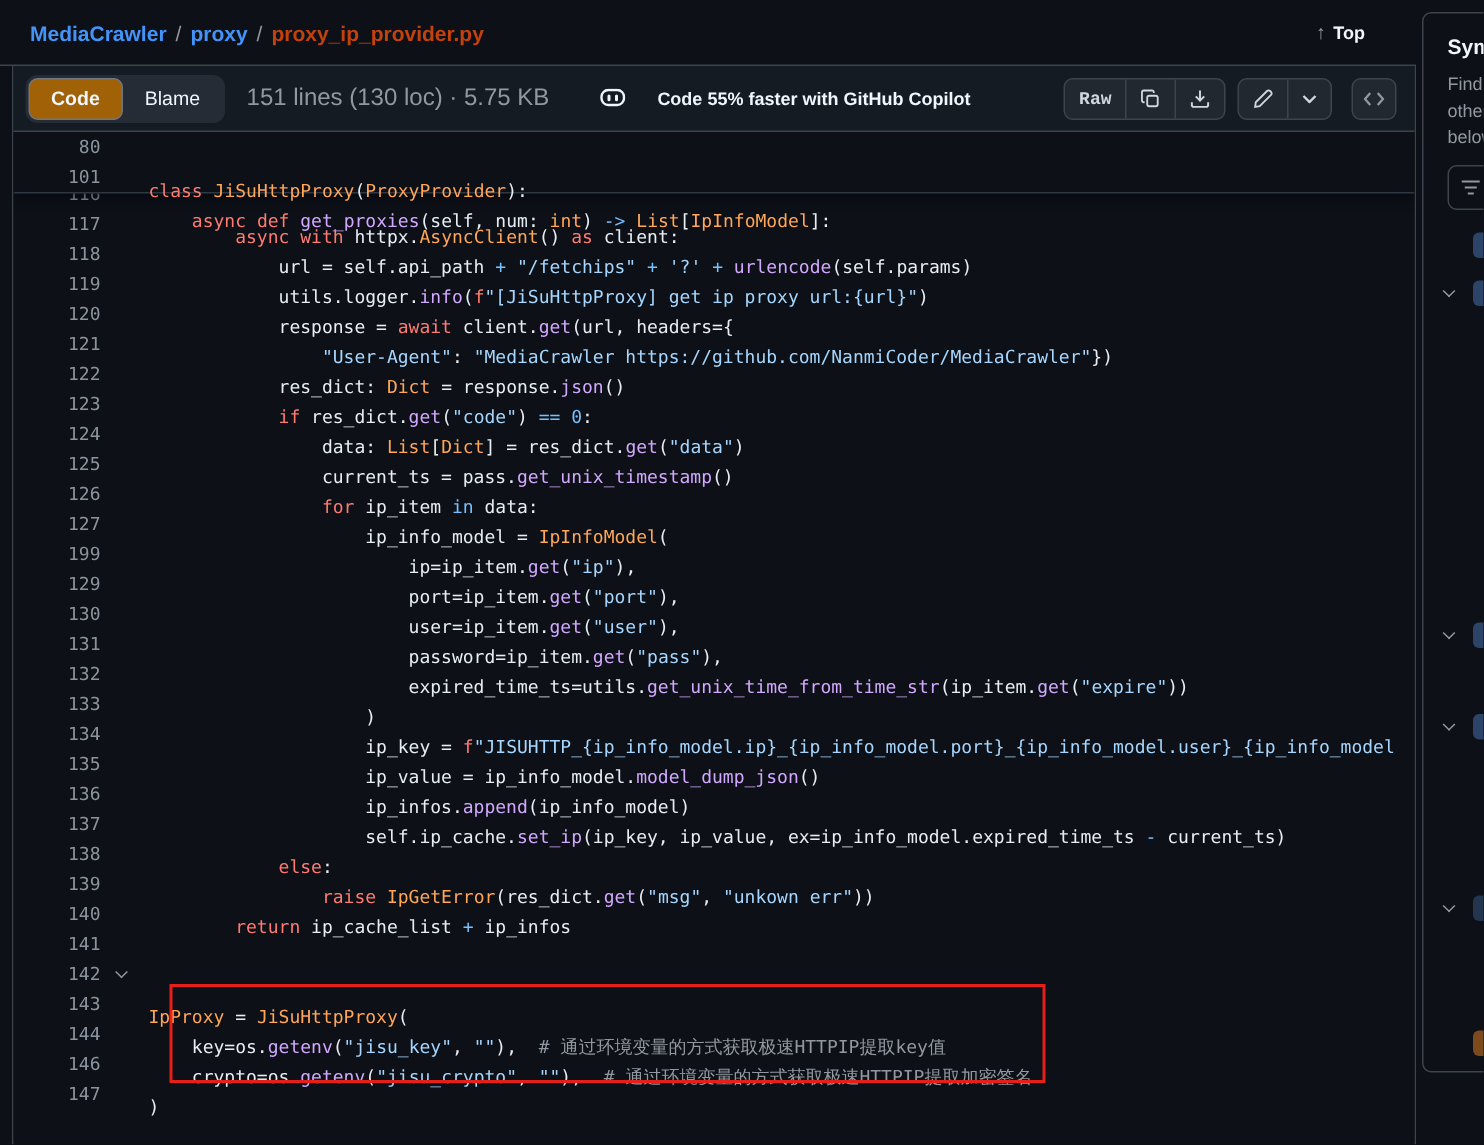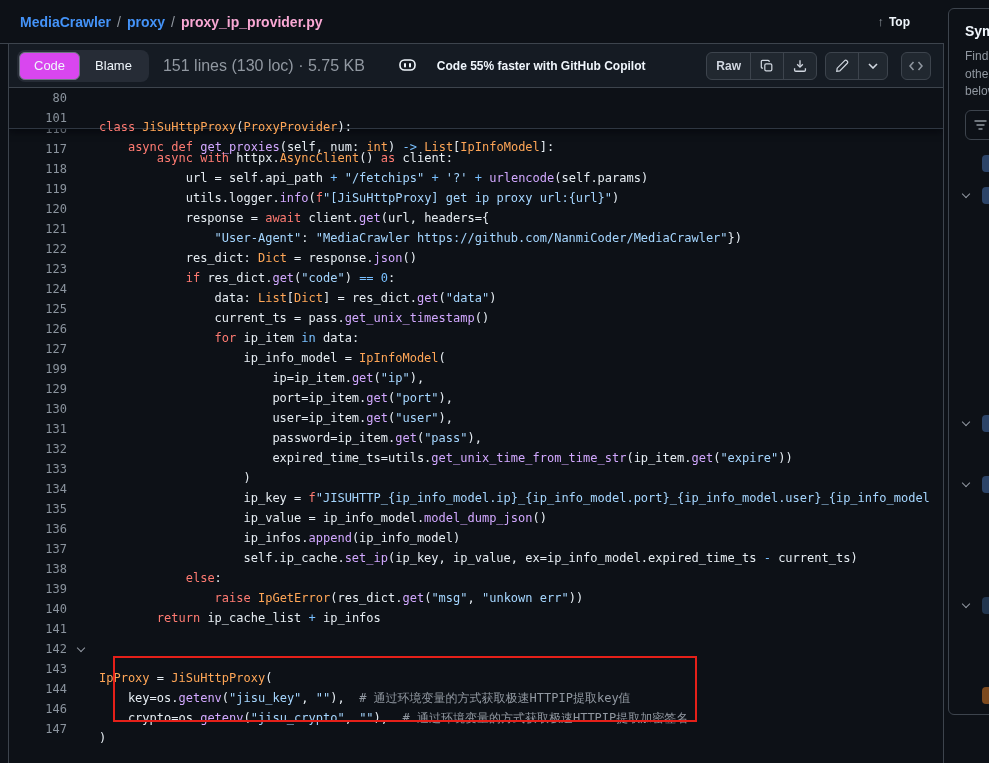--- a/index.html
+++ b/index.html
@@ -12,21 +12,21 @@
   }
   
   .crumbbar {
     position:absolute; left:0; top:0; width:944px; height:44px;
     display:flex; align-items:center; padding:0 34px 0 20px;
     border-bottom:1px solid #3d444d; background:#0d1117;
     font-size:14px;
   }
   .crumb-link { color:#4493f8; text-decoration:none; cursor:pointer; font-weight:600; }
   .crumb-sep { color:#9198a1; padding:0 6px; }
-  .crumb-file { color:#f9a8d4; font-weight:700; }
+  .crumb-file { color:#c2410c; font-weight:700; }
   .top-link { margin-left:auto; display:flex; align-items:center; gap:5px;
     color:#f0f6fc; font-size:12px; font-weight:600; cursor:pointer; }
   .top-arrow { color:#9198a1; font-size:13px; }
 
   
   .code-view {
     position:absolute; left:8px; top:44px; width:936px; height:719px;
     border-left:1px solid #3d444d; border-right:1px solid #3d444d;
     background:#0d1117;
   }
@@ -35,30 +35,30 @@
     background:#151b23; border-bottom:1px solid #3d444d;
     padding:0 12px 0 8px;
   }
   .seg-control {
     display:flex; background:#262c36; border-radius:8px; padding:2px; height:32px;
   }
   .seg {
     display:flex; align-items:center; padding:0 14px; font-size:13px;
     border-radius:6px; color:#f0f6fc; cursor:pointer; border:1px solid transparent;
   }
-  .seg.active { background:#d946ef; border-color:#6e7781; font-weight:400; }
+  .seg.active { background:#a16207; border-color:#6e7781; font-weight:700; }
   .file-meta { color:#9198a1; font-size:16px; margin-left:14px; white-space:nowrap; }
   .copilot { display:flex; align-items:center; gap:21px; margin-left:34px;
     font-size:12px; font-weight:700; color:#f0f6fc; white-space:nowrap; }
   .right-tools { margin-left:auto; display:flex; align-items:center; }
   .btn-group { display:flex; border:1px solid #3d444d; border-radius:6px;
     overflow:hidden; background:#212830; height:28px; }
   .btn-seg { display:flex; align-items:center; justify-content:center;
     padding:0 9px; font-size:12px; font-weight:600; color:#d1d7e0;
-    cursor:pointer; }
+    cursor:pointer;font-family:Liberation Mono, monospace; }
   .btn-seg + .btn-seg { border-left:1px solid #3d444d; }
   .icon-btn { width:30px; height:28px; border:1px solid #3d444d; border-radius:6px;
     background:#212830; display:flex; align-items:center; justify-content:center;
     cursor:pointer; color:#9198a1; }
   .gap8 { width:8px; } .gap13 { width:13px; }
   svg.ic { display:block; }
 
   
   .code-area { position:relative; height:674px; overflow:hidden; background:#0d1117; }
   .code-lines { position:absolute; left:0; top:31px; right:0; }

